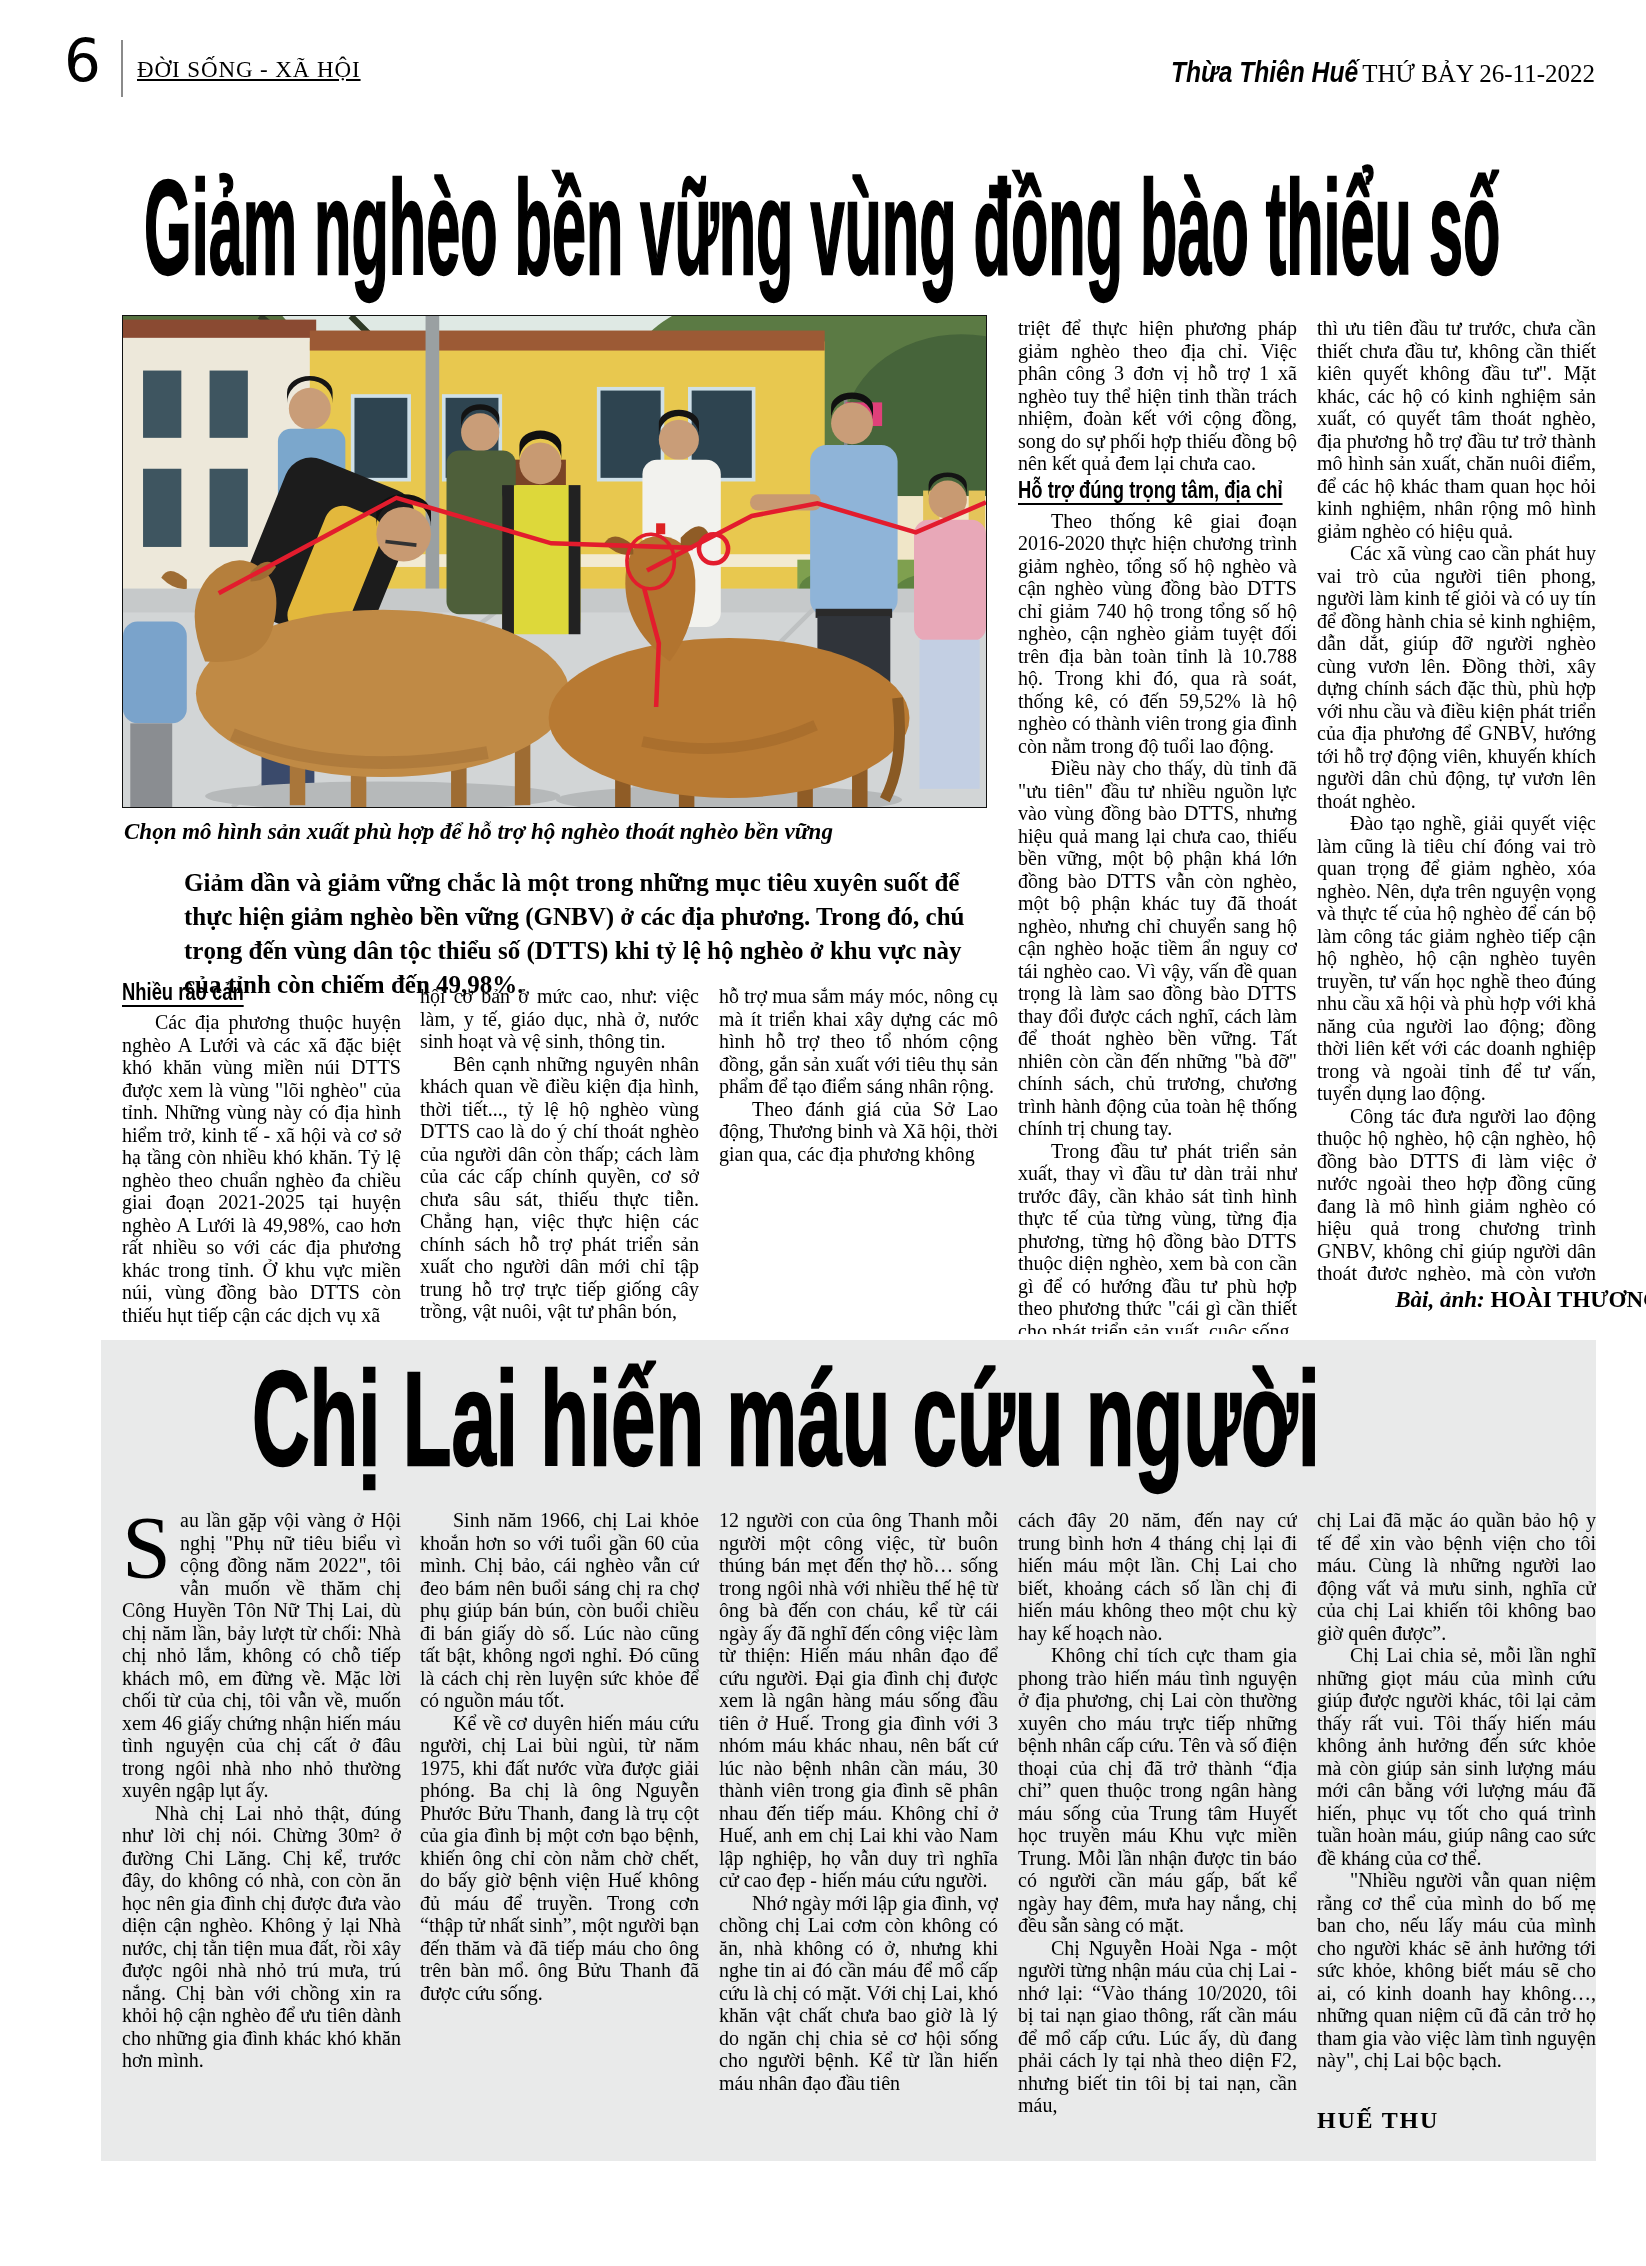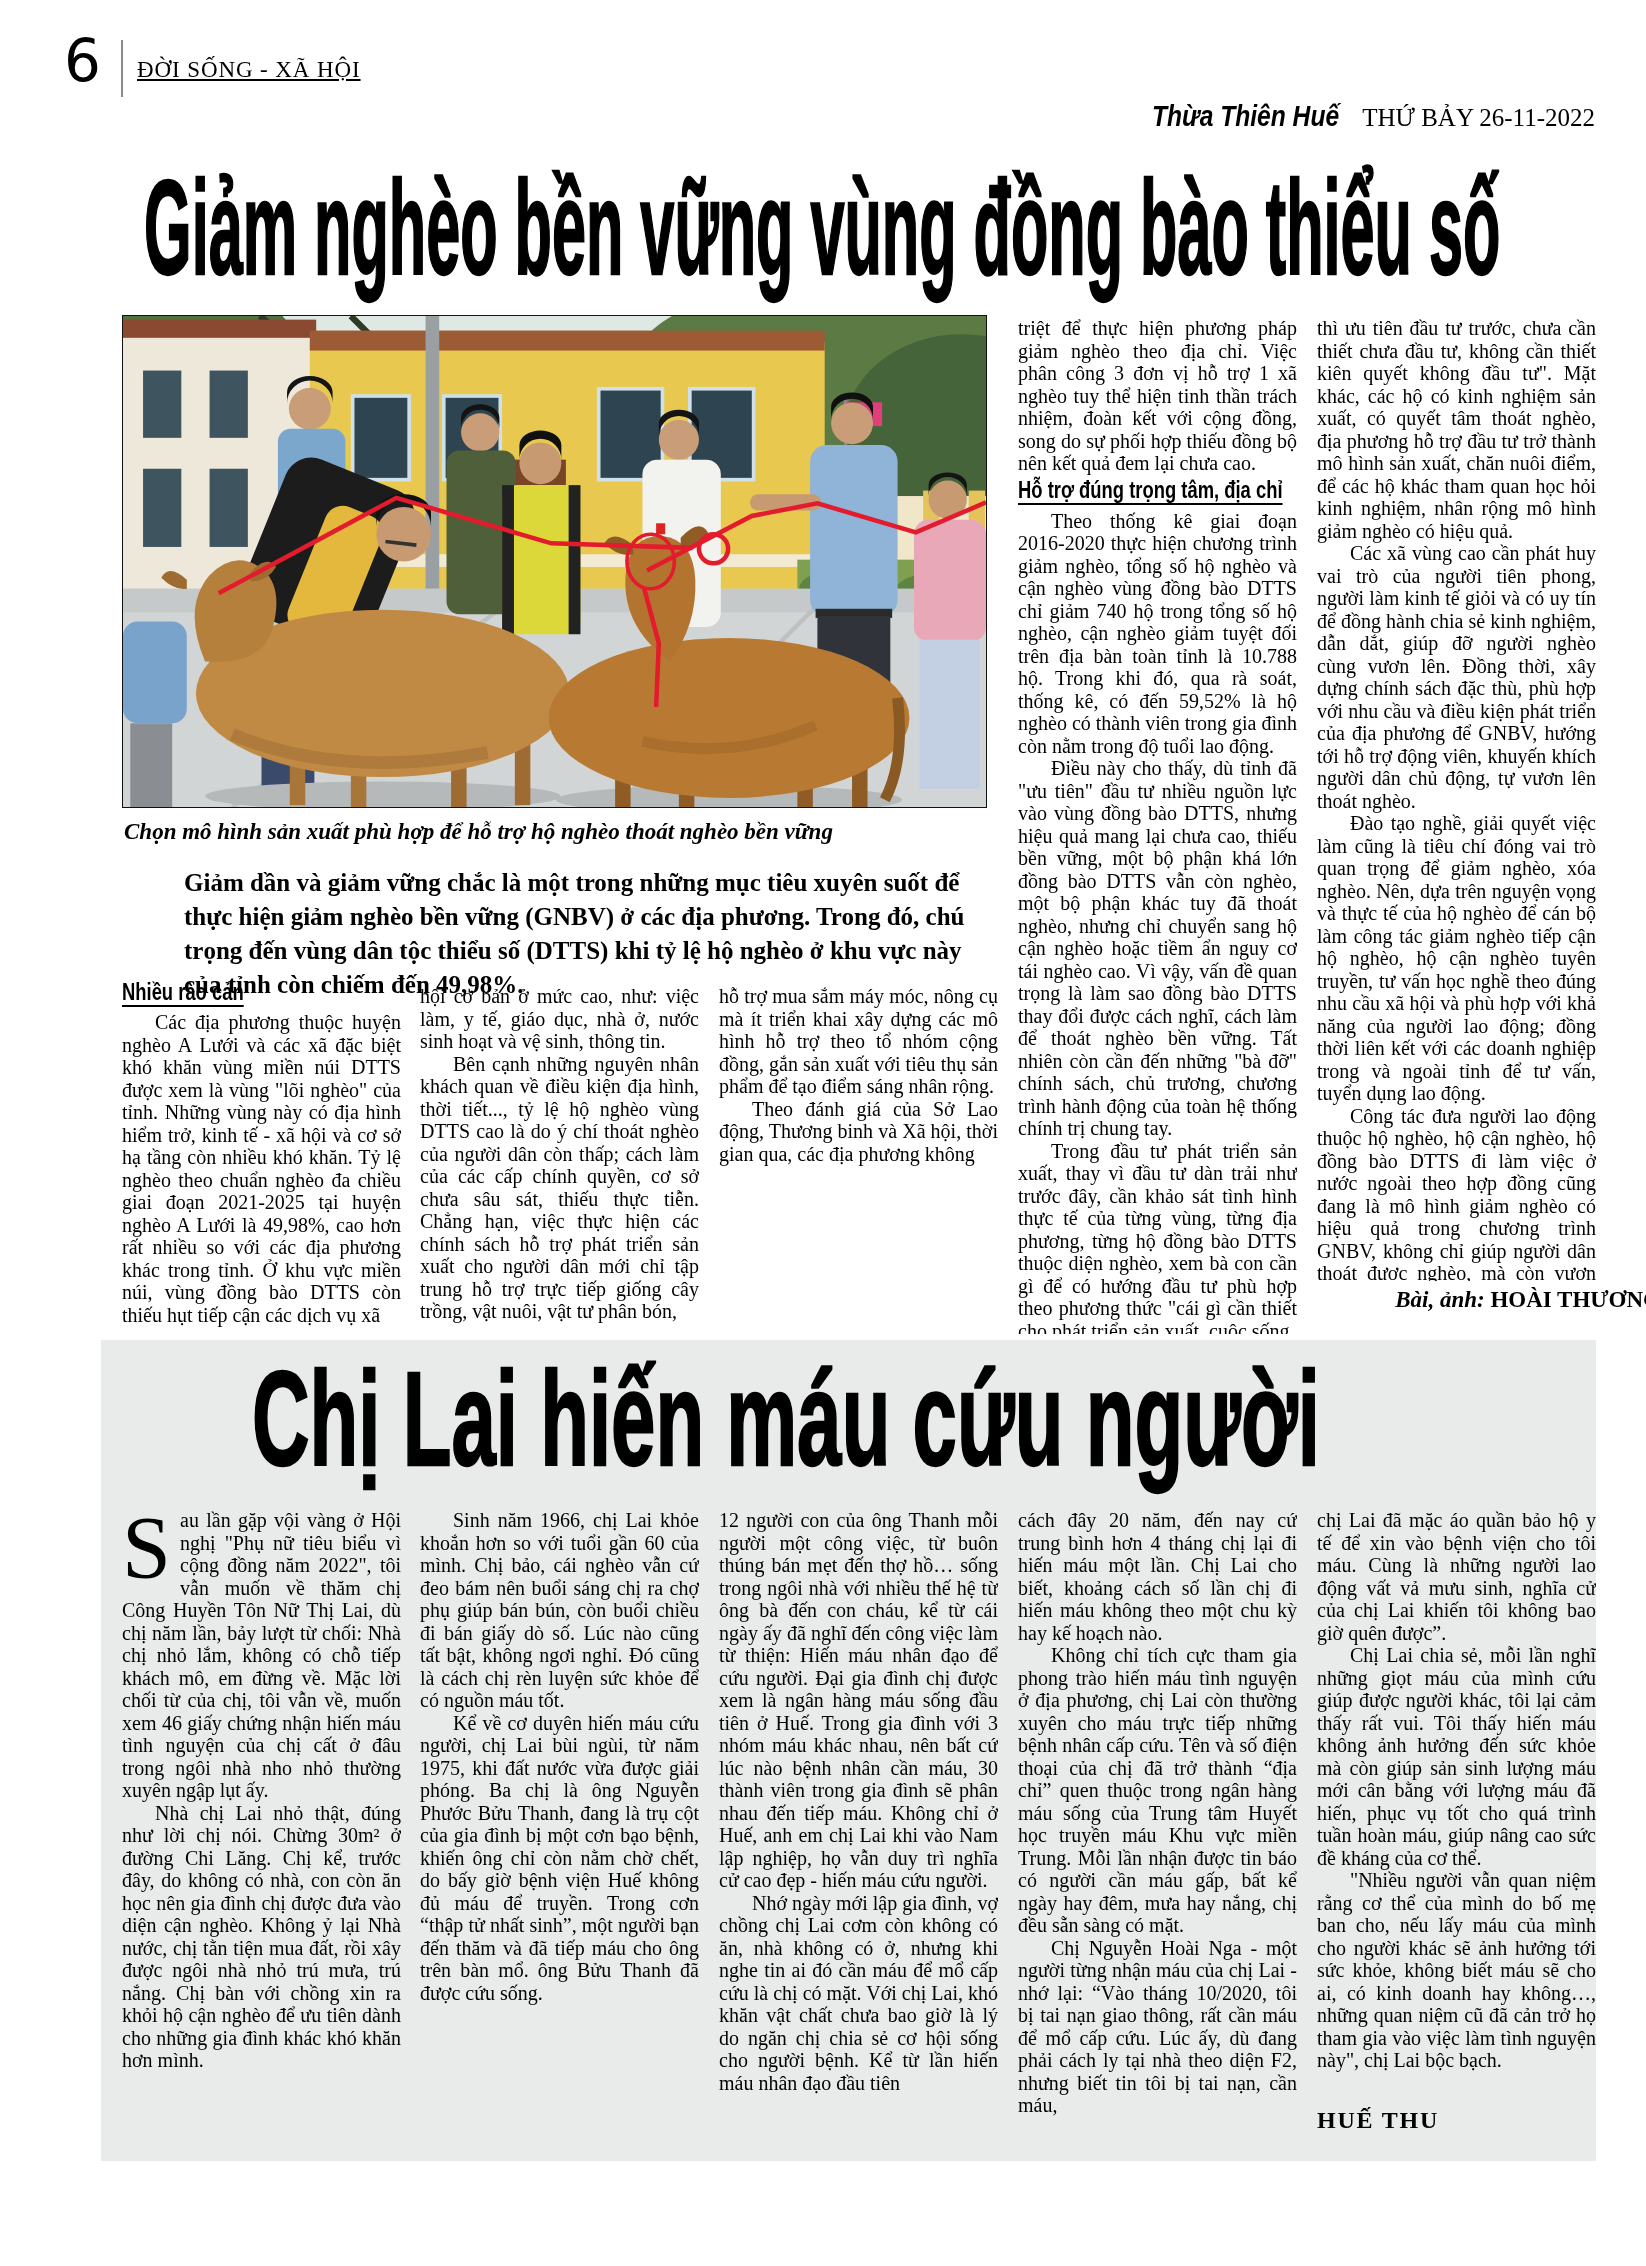--- a/index.html
+++ b/index.html
@@ -4,21 +4,21 @@
 <style>
   *{margin:0;padding:0;box-sizing:border-box;}
   html,body{width:1647px;height:2267px;}
   body{position:relative;background:#ffffff;color:#000;font-family:"Liberation Serif",serif;overflow:hidden;}
   .abs{position:absolute;}
 
   
   .pagenum{left:64px;top:27.4px;font-family:"DejaVu Sans",sans-serif;font-size:58px;font-weight:400;}
   .head-rule{left:121px;top:40px;width:1.8px;height:57px;background:#8a8a8a;}
   .section{left:137px;top:57px;font-size:23px;letter-spacing:0.9px;text-decoration:underline;}
-  .mast{right:52px;top:55px;display:flex;align-items:baseline;gap:23px;margin-top:44px;}
+  .mast{right:52px;top:55px;display:flex;align-items:baseline;gap:4px;}
   .mast-logo{font-family:"Liberation Sans",sans-serif;font-weight:700;font-style:italic;font-size:30px;display:inline-block;transform:scaleX(0.82);transform-origin:100% 50%;}
   .mast-date{font-size:25px;}
 
   
   .headwrap{position:absolute;display:flex;justify-content:center;align-items:flex-start;}
   .bigheadline{font-family:"Liberation Sans",sans-serif;font-weight:700;white-space:nowrap;line-height:1.02;-webkit-text-stroke:2.3px #000;}
   #h1wrap{left:55px;top:161px;width:1535px;height:137px;}
   #h1{font-size:133px;transform:scaleX(0.46);}
   #h2wrap{left:55px;top:1352px;width:1462px;height:137px;}
   #h2{font-size:133px;transform:scaleX(0.60);}

